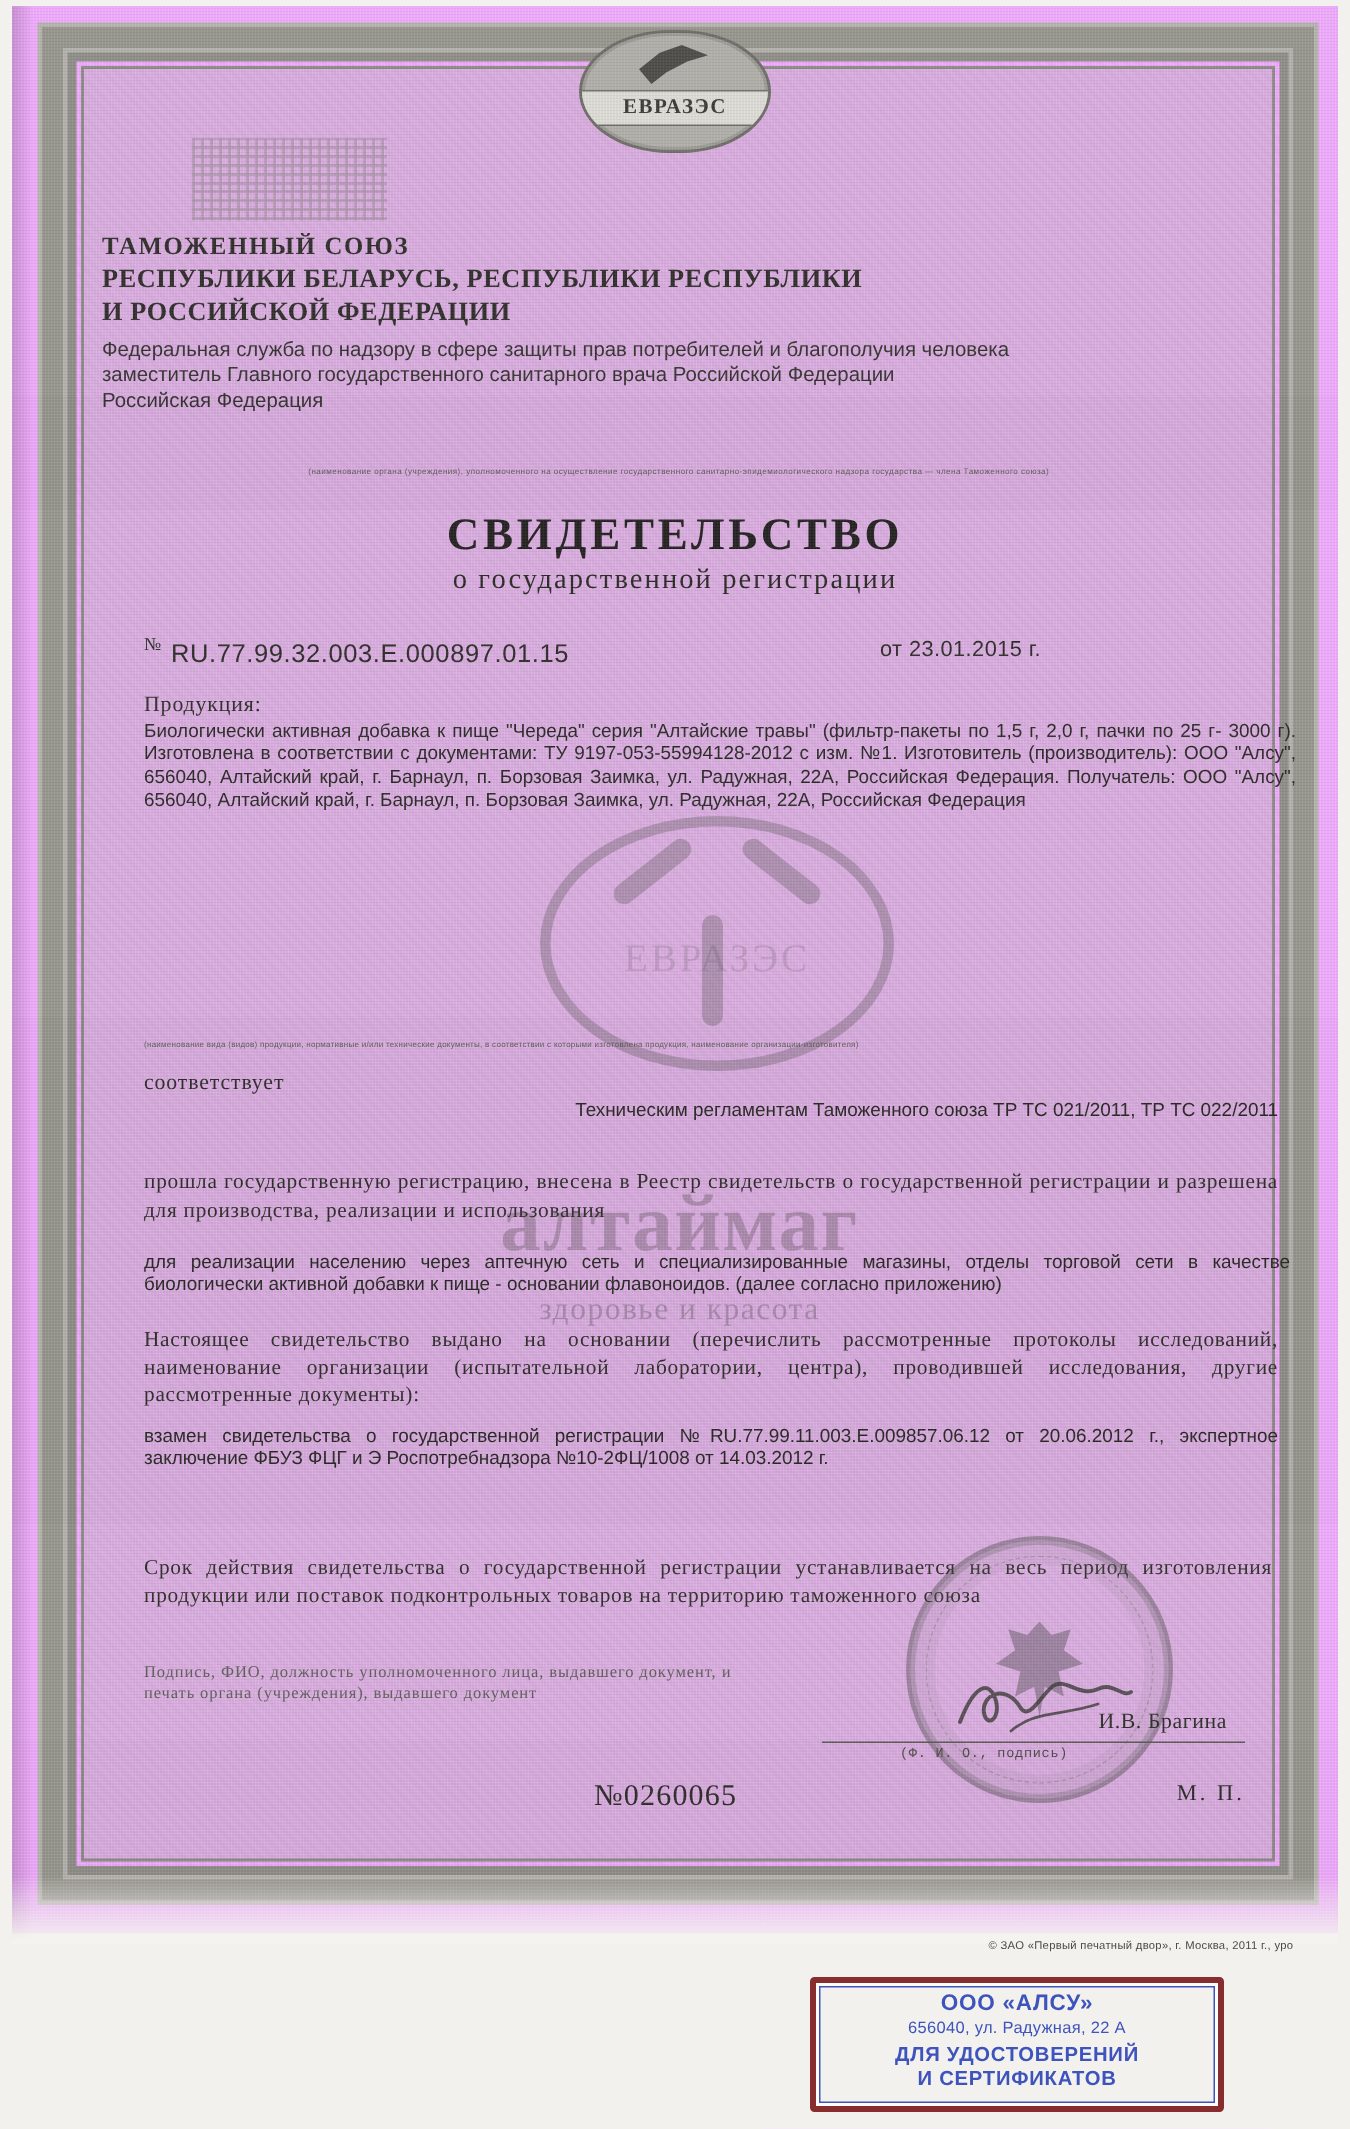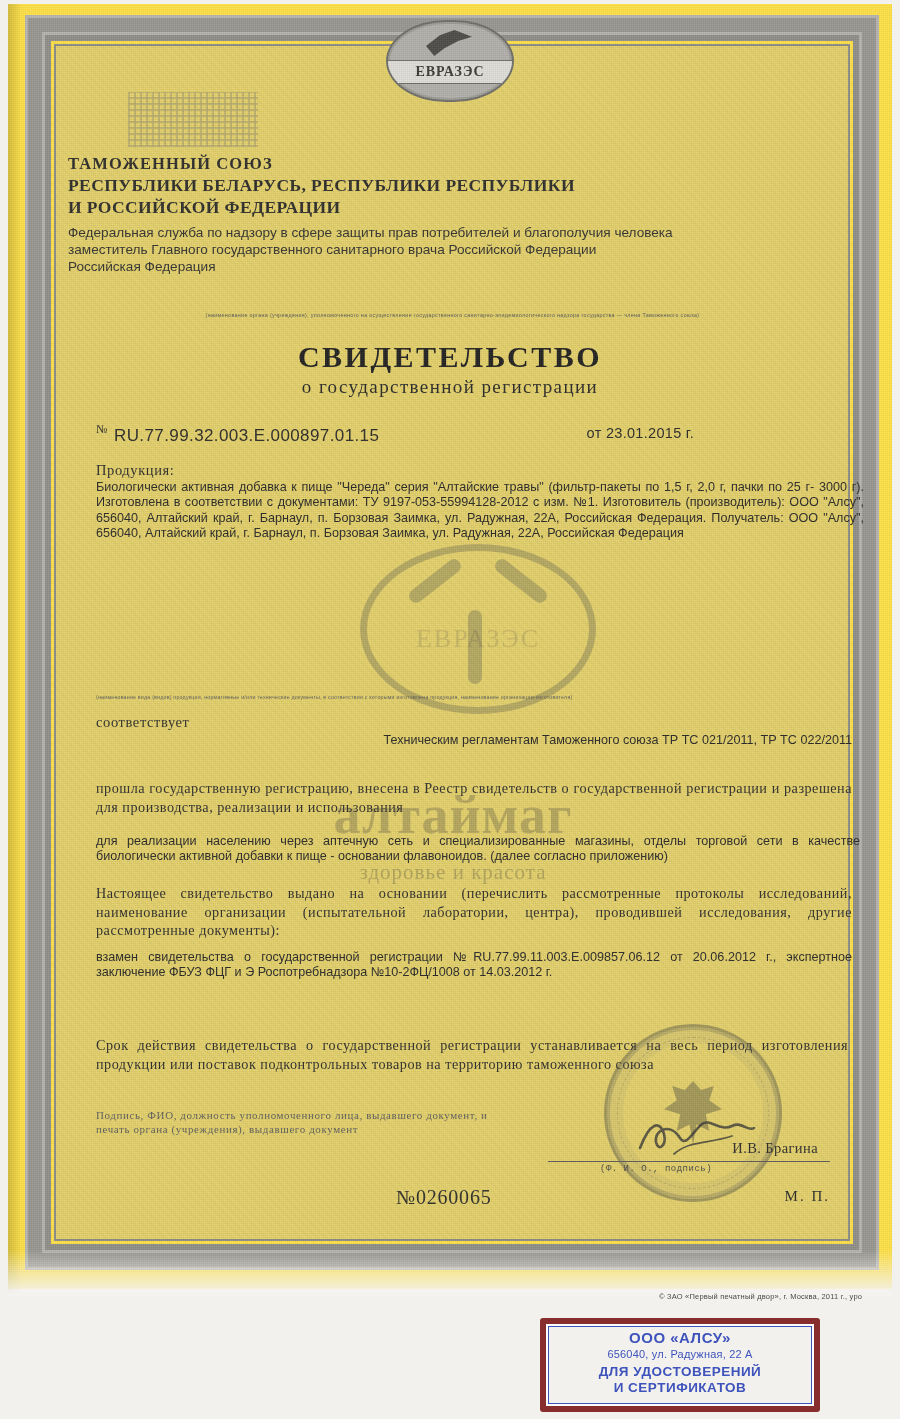--- a/index.html
+++ b/index.html
@@ -19,21 +19,21 @@
     inset: 0;
     background: #f2f1ee;
   }
   
   .sheet {
     position: absolute;
     left: 8px;
     top: 4px;
     width: 884px;
     height: 1285px;
-    background: #fde047;
+    background: #f0abfc;
     filter: none;
   }
   .sheet::after {
     
     content: "";
     position: absolute;
     inset: 0;
     background:
       repeating-linear-gradient(0deg, rgba(255,255,255,0.05) 0 1px, rgba(0,0,0,0.035) 1px 2px),
       repeating-linear-gradient(90deg, rgba(255,255,255,0.04) 0 1px, rgba(0,0,0,0.03) 1px 2px);
@@ -405,21 +405,21 @@
     white-space: nowrap;
     padding-left: 47px;
   }
   
   .stamp {
     position: absolute;
     left: 540px;
     top: 1318px;
     width: 268px;
     height: 82px;
-    border: 6px solid #7f1d1d;
+    border: 4px solid #7f1d1d;
     border-radius: 3px;
     box-shadow: inset 0 0 0 2px #ffffff, inset 0 0 0 3px #2f46b8;
     color: #2f46b8;
     font-family: "Liberation Sans", sans-serif;
     text-align: center;
     opacity: 0.92;
   }
   .stamp .l1 { font-size: 15px; font-weight: bold; margin-top: 5px; letter-spacing: 0.5px; }
   .stamp .l2 { font-size: 11px; margin-top: 2px; letter-spacing: 0.2px; }
   .stamp .l3 { font-size: 13.5px; font-weight: bold; margin-top: 4px; letter-spacing: 0.5px; }

